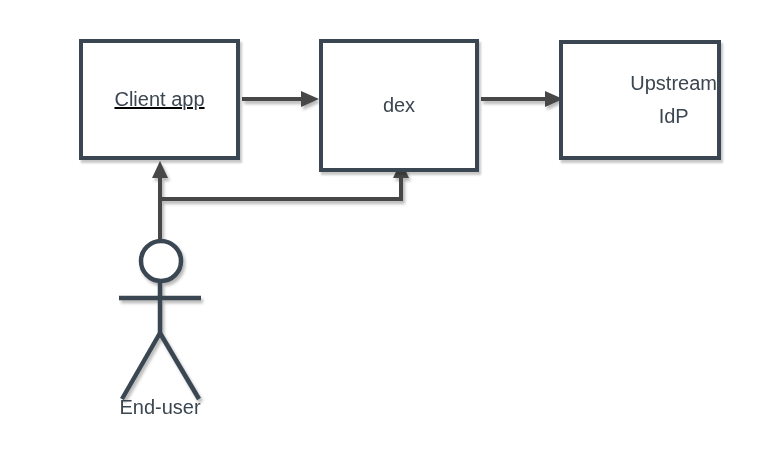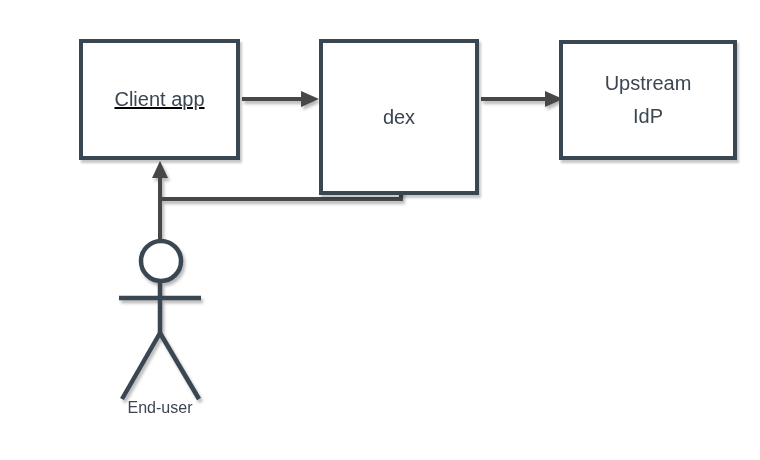--- a/index.html
+++ b/index.html
@@ -27,43 +27,43 @@
   }
   .node-label {
     color: #3b4651;
     font-size: 20px;
     line-height: 33px;
     text-align: center;
     white-space: pre-line;
     user-select: none;
   }
   #node-client-app { left: 79px;  top: 39px; width: 161px; height: 121px; text-decoration: underline; }
-  #node-dex        { left: 319px; top: 39px; width: 160px; height: 156px; }
-  #node-upstream   { left: 559px; top: 40px; width: 178px; height: 120px; }
+  #node-dex        { left: 319px; top: 39px; width: 160px; height: 133px; }
+  #node-upstream   { left: 559px; top: 40px; width: 162px; height: 120px; justify-content: flex-end; }
 
   .edges-layer {
     position: absolute;
     left: 0; top: 0;
     width: 760px;
     height: 460px;
     filter: drop-shadow(2px 3px 1.5px rgba(0,0,0,0.28));
   }
   .edge       { stroke: #474747; stroke-width: 4; fill: none; }
   .edge-head  { fill: #474747; stroke: none; }
   .actor-line { stroke: #3a4651; stroke-width: 4.5; fill: none; stroke-linecap: butt; }
   .actor-head { stroke: #3a4651; stroke-width: 4.5; fill: #ffffff; }
 
   .actor-label {
     position: absolute;
     left: 80px;
     top: 396px;
     width: 160px;
     text-align: center;
     color: #3b4651;
-    font-size: 16px;
+    font-size: 20px;
     line-height: 23px;
     user-select: none;
   }
 </style>
 </head>
 <body>
 
 <div class="canvas">
 
   <svg class="edges-layer" width="760" height="460" viewBox="0 0 760 460">

